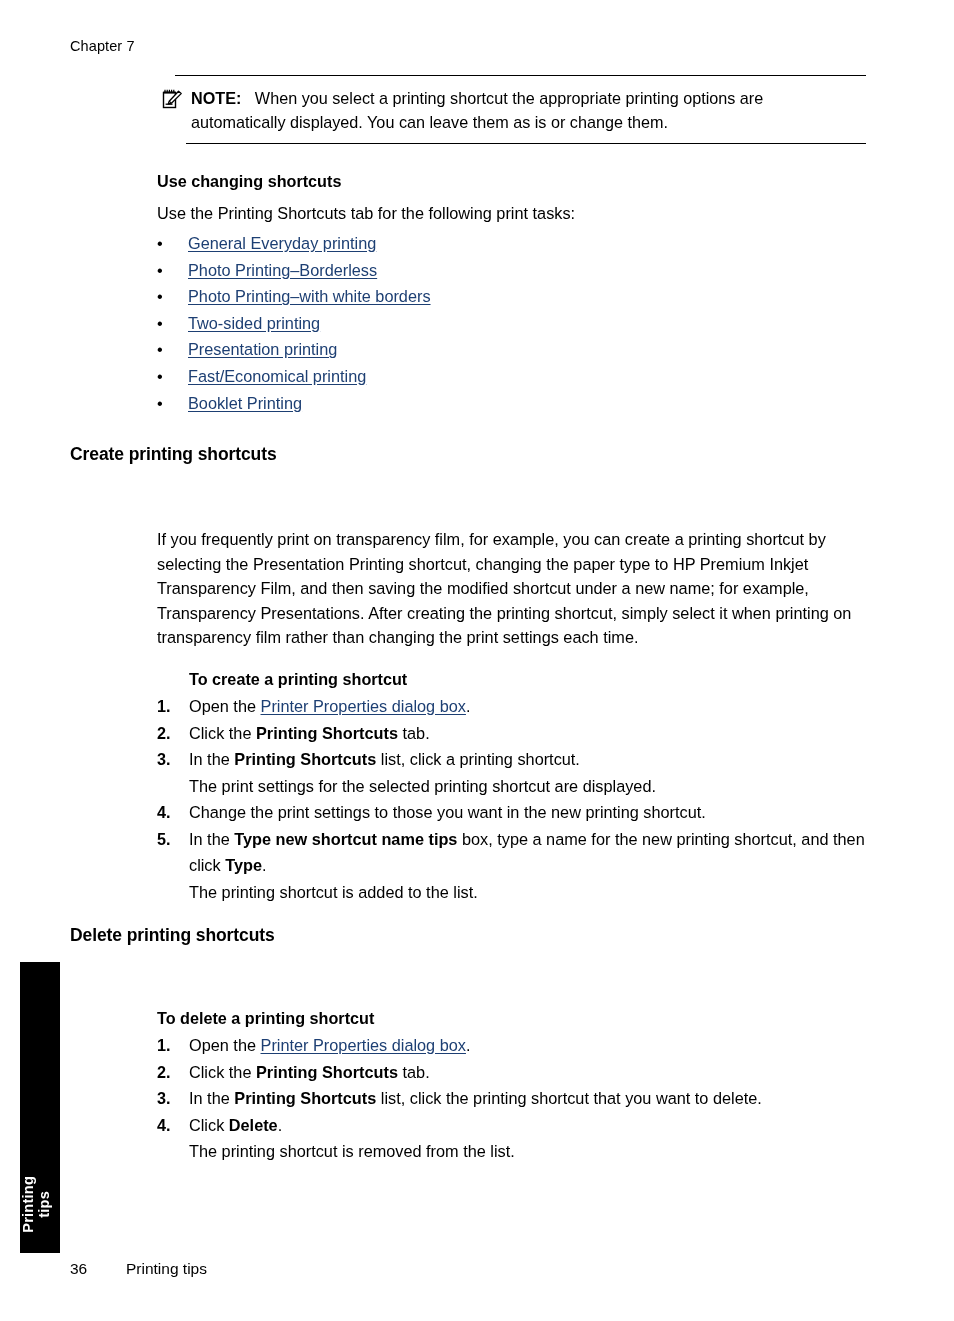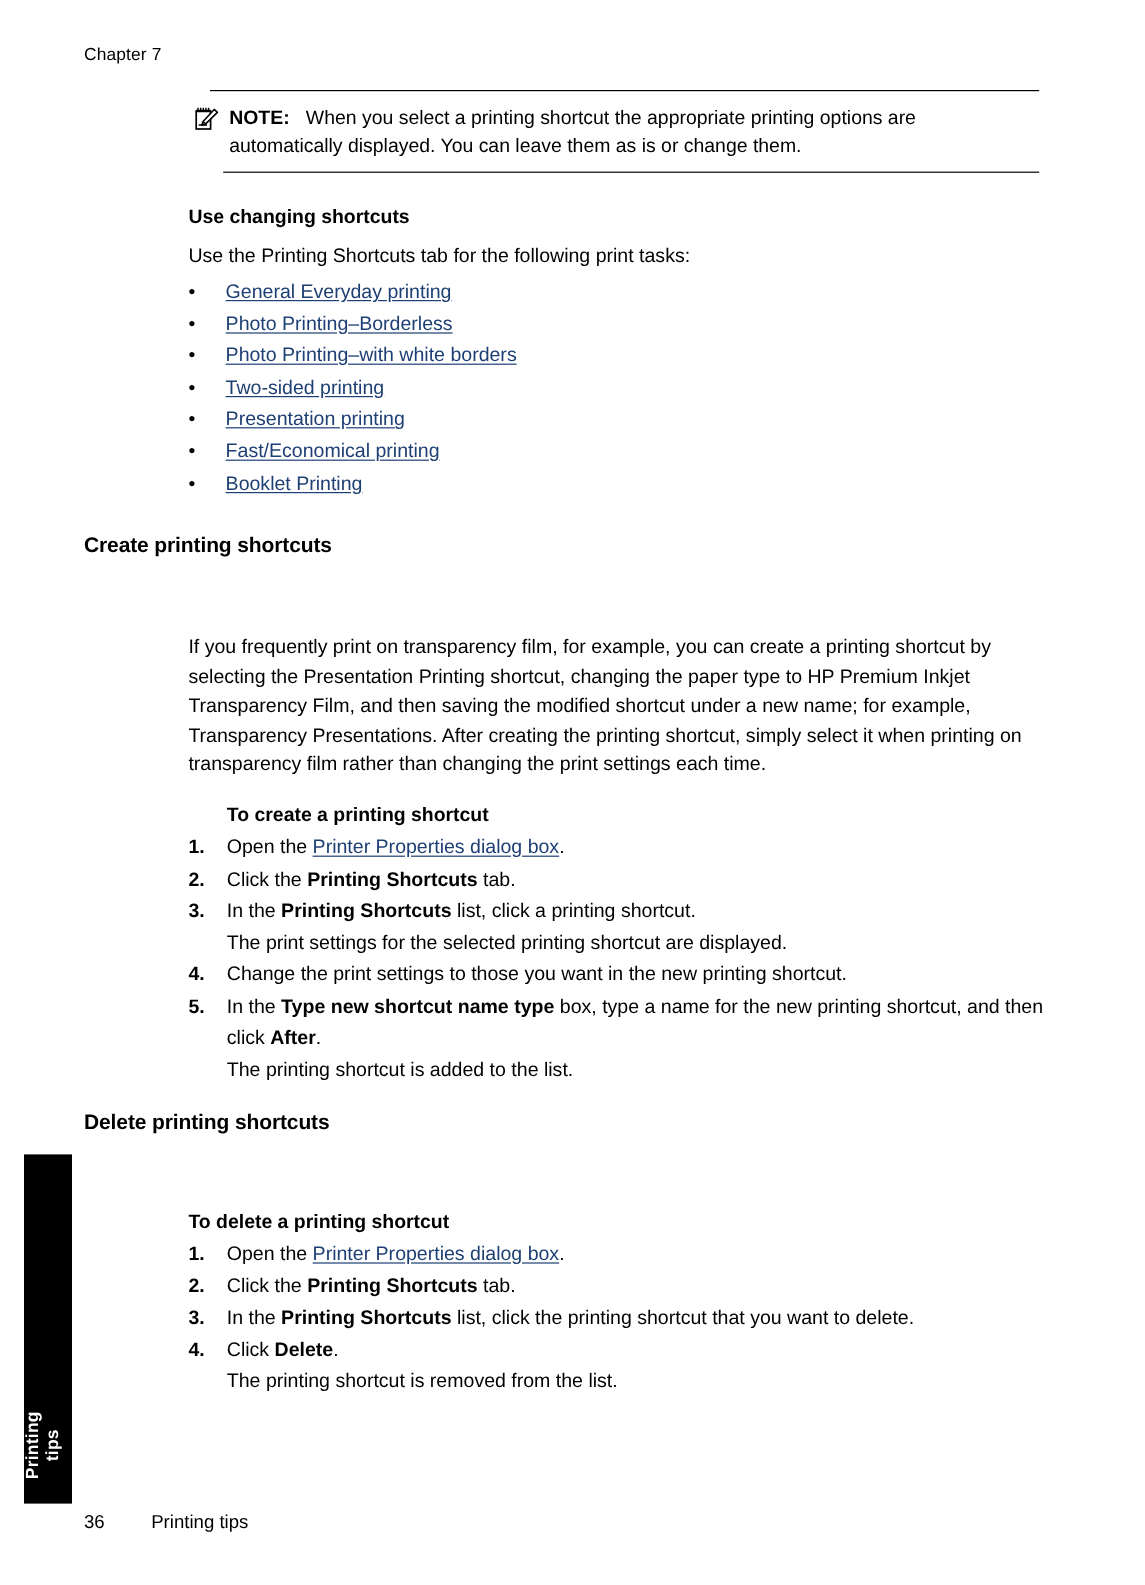--- a/index.html
+++ b/index.html
@@ -279,21 +279,21 @@
       <span class="num-mark">3.</span>
       <span class="num-text"><span>In the </span><span class="bold">Printing Shortcuts</span><span> list, click a printing shortcut.</span></span>
     </div>
     <div class="num-sub">The print settings for the selected printing shortcut are displayed.</div>
     <div class="num-row">
       <span class="num-mark">4.</span>
       <span class="num-text">Change the print settings to those you want in the new printing shortcut.</span>
     </div>
     <div class="num-row">
       <span class="num-mark">5.</span>
-      <span class="num-text"><span>In the </span><span class="bold">Type new shortcut name type</span><span> box, type a name for the new printing shortcut, and then click </span><span class="bold">After</span><span>.</span></span>
+      <span class="num-text"><span>In the </span><span class="bold">Type new shortcut name tips</span><span> box, type a name for the new printing shortcut, and then click </span><span class="bold">Type</span><span>.</span></span>
     </div>
     <div class="num-sub">The printing shortcut is added to the list.</div>
   </div>
 
   <div class="h-section" style="top:924px;text-align:center;">Delete printing shortcuts</div>
 
   <div class="h-sub" style="top:1007px;">To delete a printing shortcut</div>
 
   <div class="num-list" style="top:1032px;">
     <div class="num-row">

